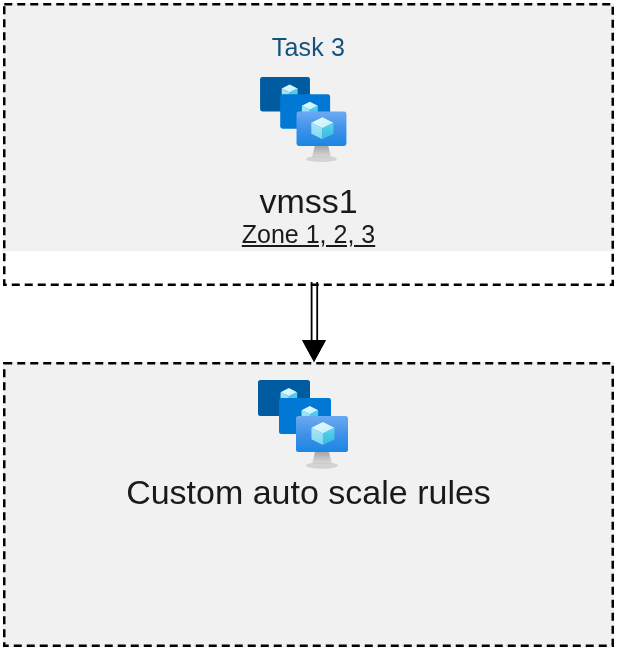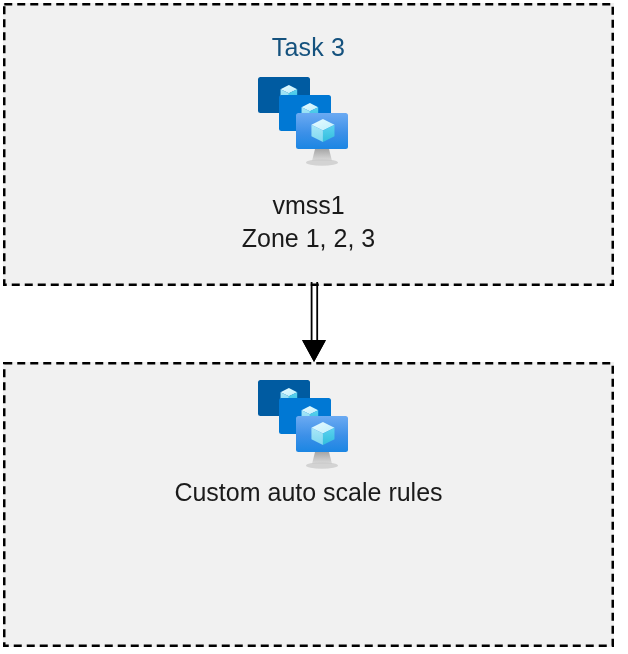--- a/index.html
+++ b/index.html
@@ -26,21 +26,21 @@
     left: 3px;
     width: 611px;
     background: #F1F1F1;
     box-sizing: border-box;
     display: flex;
     flex-direction: column;
     align-items: center;
   }
   .task-box-top {
     top: 3px;
-    height: 283px;
+    height: 248px;
   }
   .task-box-bottom {
     top: 362px;
     height: 285px;
   }
   
   .dash-frame {
     position: absolute;
     inset: 0;
     pointer-events: none;
@@ -55,31 +55,32 @@
     text-align: center;
     white-space: nowrap;
   }
   .task-box-top .task-title { margin-top: 30px; }
   .task-box-bottom .task-title { margin-top: 32px; }
 
   .caption {
     position: relative;
     color: #1A1A1A;
     text-align: center;
-    font-size: 25px;
+    font-size: 34px;
     line-height: 33px;
     white-space: nowrap;
   }
   .caption-sub {
     position: relative;
     color: #1A1A1A;
     text-align: center;
     font-size: 25px;
     line-height: 33px;
     white-space: nowrap;
+    text-decoration: underline;
   }
 
   
   .vmss-icon {
     position: relative;
     display: block;
   }
   .task-box-top .vmss-icon   { margin-top: 14px; }
   .task-box-bottom .vmss-icon{ margin-top: 16px; }
 

